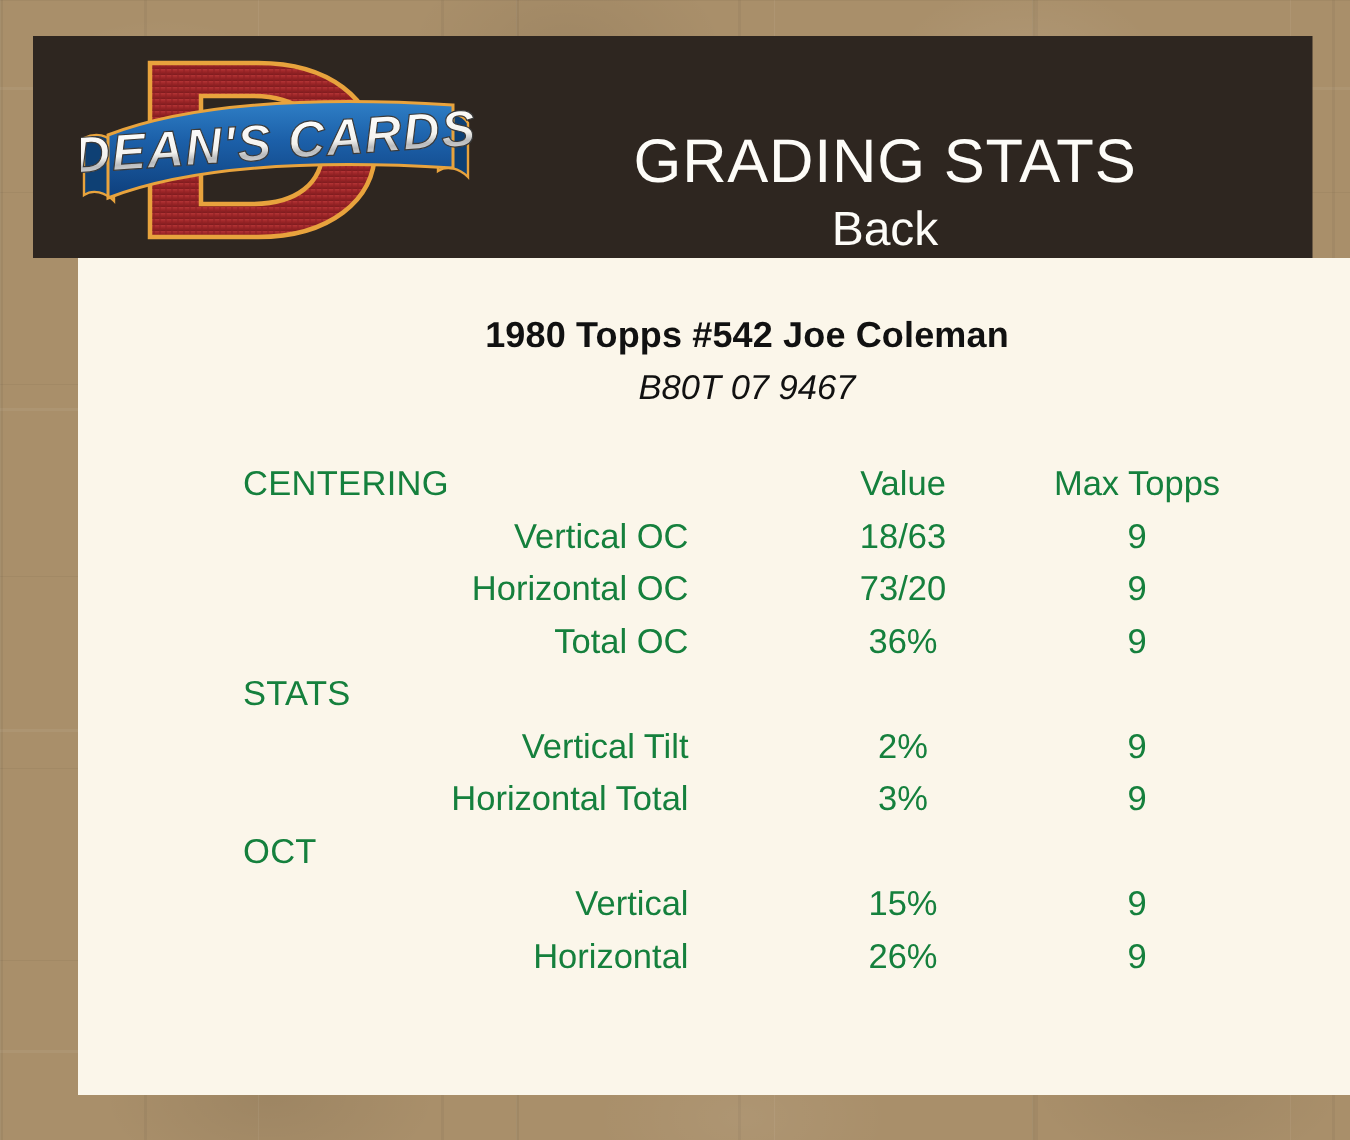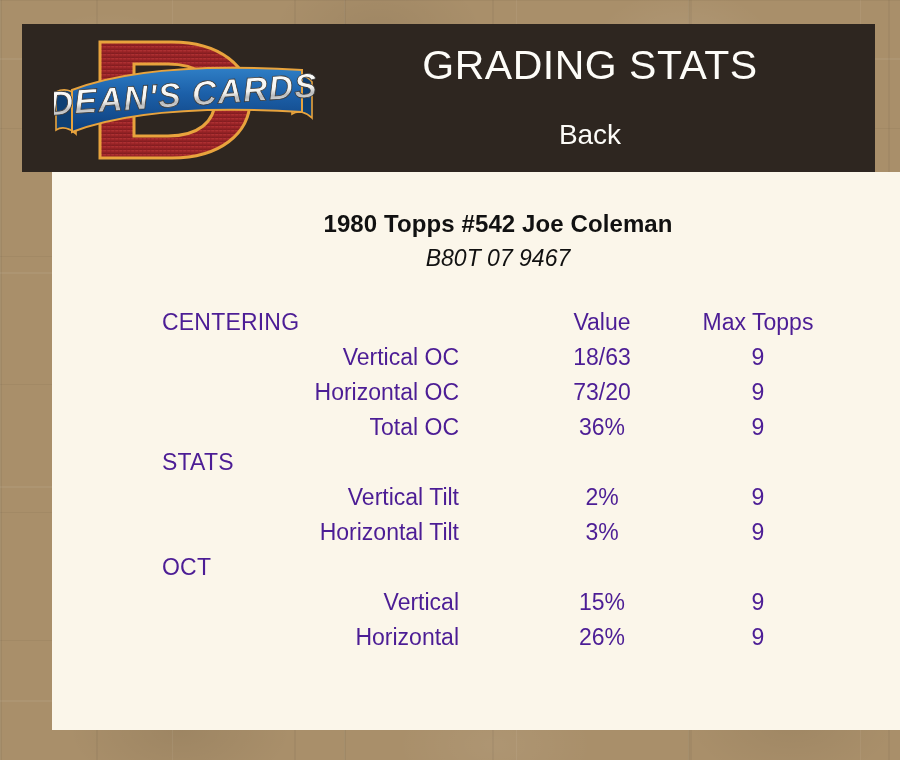--- a/index.html
+++ b/index.html
@@ -69,36 +69,35 @@
 
   #header-titles {
     position: absolute;
     left: 300px;
     right: 0;
     top: 0;
     bottom: 0;
     display: flex;
     flex-direction: column;
     align-items: center;
-    justify-content: center;
+    justify-content: flex-end;
     padding-right: 17px;
-    gap: 28px;
   }
 
   #header-title {
     color: #fdfcf8;
     font-size: 41px;
     font-weight: 400;
     letter-spacing: .5px;
     line-height: 1.07;
   }
 
   #header-subtitle {
     color: #fdfcf8;
-    font-size: 28px;
+    font-size: 32px;
     font-weight: 400;
     line-height: 1.25;
     margin-top: 2px;
   }
 
   
   #content-panel {
     position: absolute;
     left: 52px;
     top: 172px;
@@ -124,21 +123,21 @@
     font-weight: 400;
     margin-top: 7px;
     font-style: italic;
   }
 
   
   #stats-table {
     width: 672px;
     margin: 33px auto 0 auto;
     border-collapse: collapse;
-    color: #4c1d95;
+    color: #15803d;
   }
 
   #stats-table col.c-label { width: 360px; }
   #stats-table col.c-value { width: 160px; }
   #stats-table col.c-grade { width: 152px; }
 
   #stats-table th,
   #stats-table td {
     padding: 0;
     line-height: 35px;
@@ -268,21 +267,21 @@
         <td class="section-head">STATS</td>
         <td></td>
         <td></td>
       </tr>
       <tr>
         <td class="row-label">Vertical Tilt</td>
         <td class="row-value">2%</td>
         <td class="row-grade">9</td>
       </tr>
       <tr>
-        <td class="row-label">Horizontal Tilt</td>
+        <td class="row-label">Horizontal Total</td>
         <td class="row-value">3%</td>
         <td class="row-grade">9</td>
       </tr>
 
       <tr>
         <td class="section-head">OCT</td>
         <td></td>
         <td></td>
       </tr>
       <tr>

